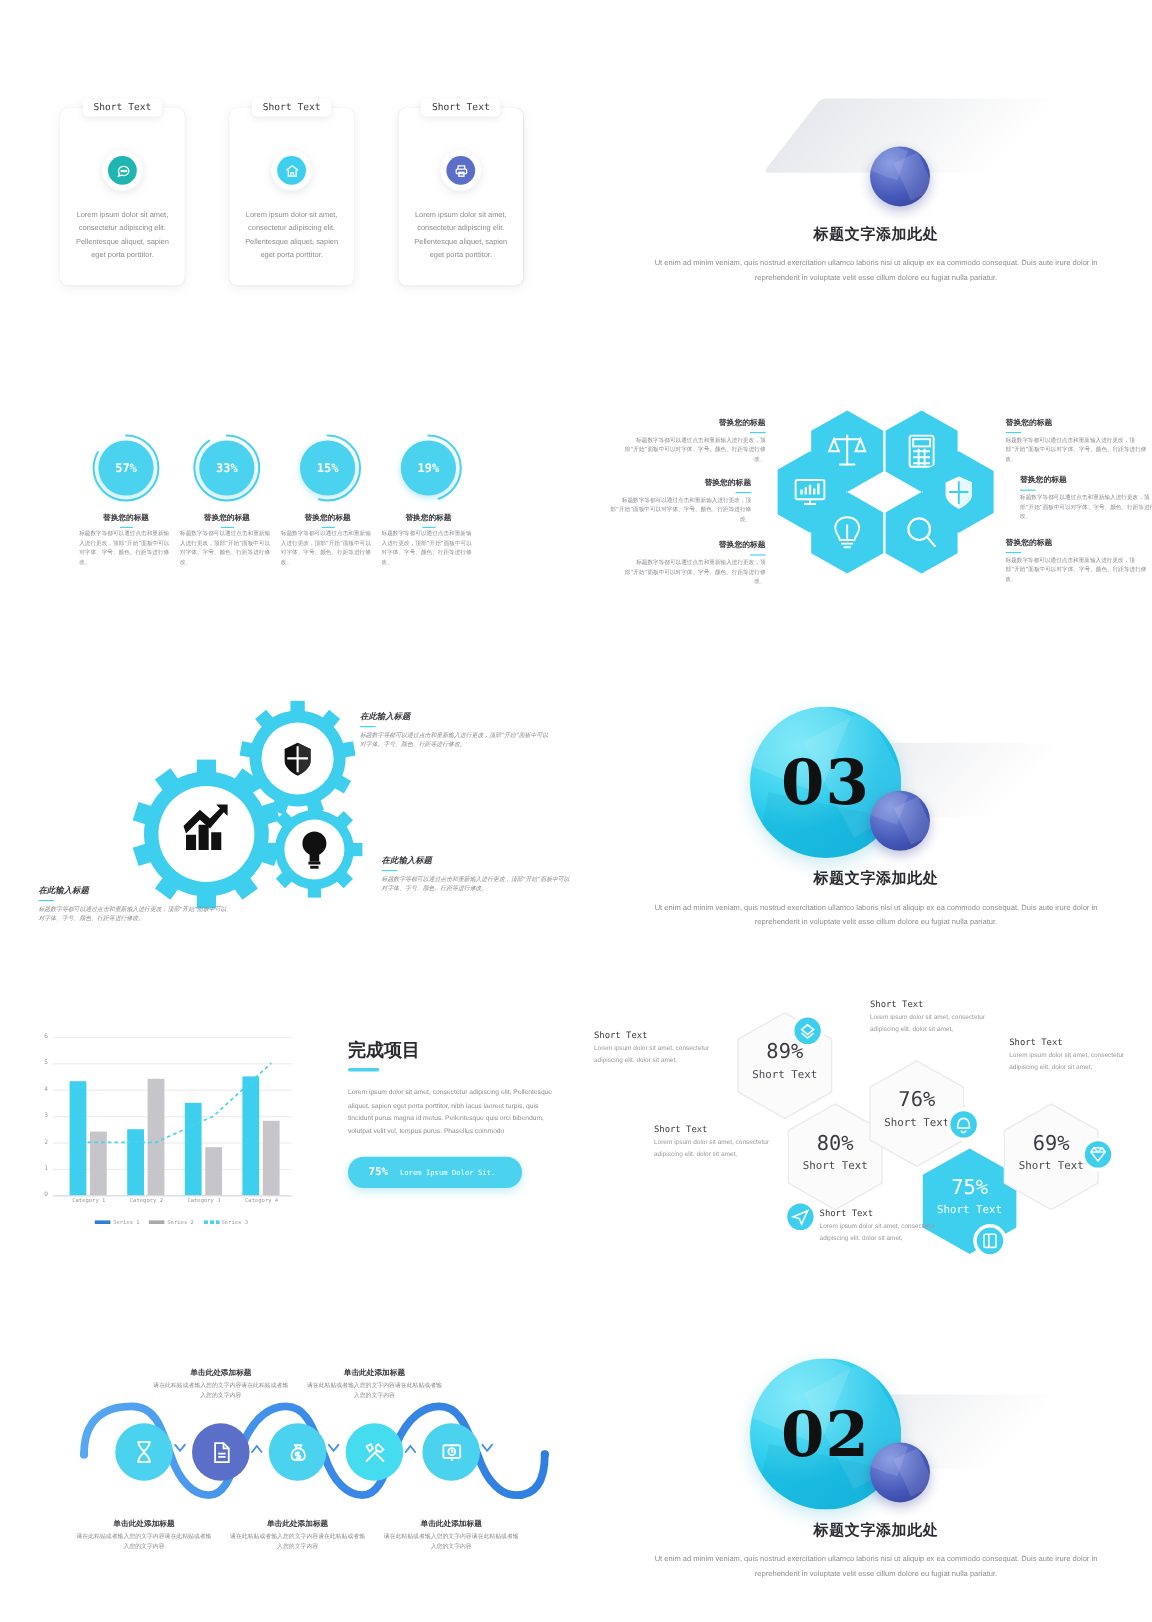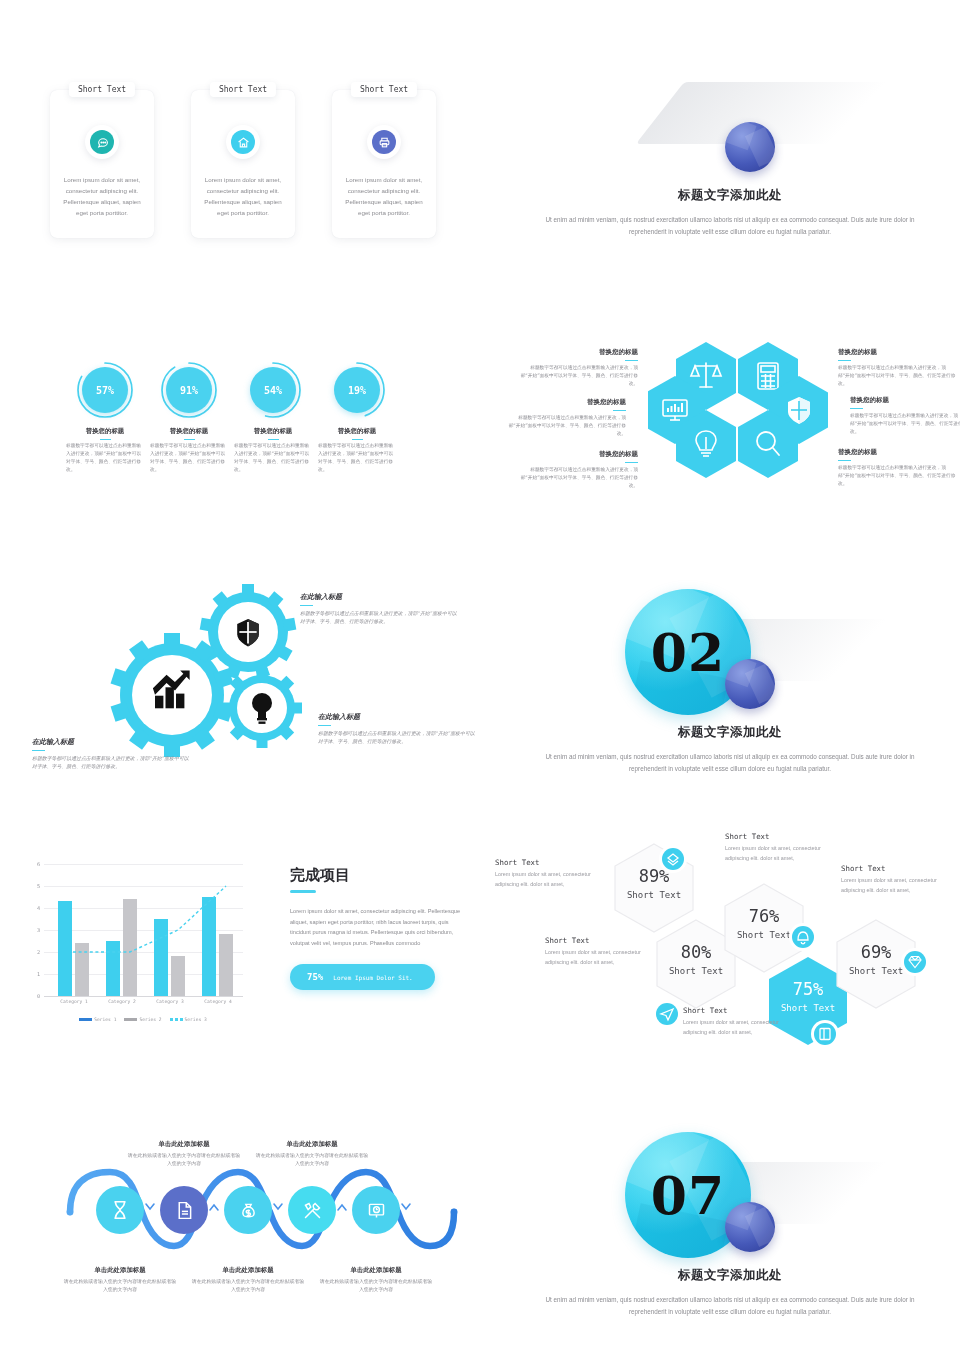--- a/index.html
+++ b/index.html
@@ -235,33 +235,33 @@
     <div class="pct-title">替换您的标题</div>
     <div class="pct-ul"></div>
     <div class="pct-desc">标题数字等都可以通过点击和重新输入进行更改，顶部“开始”面板中可以对字体、字号、颜色、行距等进行修改。</div>
   </div>
 
   <div class="pct-item" style="left:84px">
     <div class="pct-ring">
       <svg width="60" height="60" viewBox="0 0 60 60">
         <circle cx="30" cy="30" r="27" fill="none" stroke="#4ad2ef" stroke-width="1.7" stroke-dasharray="154 170" stroke-linecap="round" transform="rotate(-90 30 30)"></circle>
       </svg>
-      <div class="pct-disc">91%</div>
+      <div class="pct-disc">33%</div>
     </div>
     <div class="pct-title">替换您的标题</div>
     <div class="pct-ul"></div>
     <div class="pct-desc">标题数字等都可以通过点击和重新输入进行更改，顶部“开始”面板中可以对字体、字号、颜色、行距等进行修改。</div>
   </div>
 
   <div class="pct-item" style="left:168px">
     <div class="pct-ring">
       <svg width="60" height="60" viewBox="0 0 60 60">
         <circle cx="30" cy="30" r="27" fill="none" stroke="#4ad2ef" stroke-width="1.7" stroke-dasharray="92 170" stroke-linecap="round" transform="rotate(-90 30 30)"></circle>
       </svg>
-      <div class="pct-disc">54%</div>
+      <div class="pct-disc">15%</div>
     </div>
     <div class="pct-title">替换您的标题</div>
     <div class="pct-ul"></div>
     <div class="pct-desc">标题数字等都可以通过点击和重新输入进行更改，顶部“开始”面板中可以对字体、字号、颜色、行距等进行修改。</div>
   </div>
 
   <div class="pct-item" style="left:252px">
     <div class="pct-ring">
       <svg width="60" height="60" viewBox="0 0 60 60">
         <circle cx="30" cy="30" r="27" fill="none" stroke="#4ad2ef" stroke-width="1.7" stroke-dasharray="76 170" stroke-linecap="round" transform="rotate(-90 30 30)"></circle>
@@ -481,21 +481,21 @@
   </div>
 </div>
 
 <div class="slide hero" id="hero-03" style="left:510px; top:585px;">
   <div class="hero-stage">
     <div class="hero-shadow"></div>
     <div class="hero-circle">
       <div class="facet f1"></div>
         <div class="facet f2"></div>
         <div class="facet f3"></div>
-      <div class="hero-num">02</div>
+      <div class="hero-num">03</div>
     </div>
     <div class="hero-sphere">
       <div class="sph-f" style="width:30px;height:26px;left:-2px;top:-2px;transform:rotate(20deg);"></div>
       <div class="sph-f" style="width:22px;height:34px;left:26px;top:8px;transform:rotate(-25deg);"></div>
     </div>
   </div>
   <div class="hero-title">标题文字添加此处</div>
   <div class="hero-sub">Ut enim ad minim veniam, quis nostrud exercitation ullamco laboris nisi ut aliquip ex ea commodo consequat. Duis aute irure dolor in reprehenderit in voluptate velit esse cillum dolore eu fugiat nulla pariatur.</div>
 </div>
 
@@ -746,21 +746,21 @@
   </div>
 </div>
 
 <div class="slide hero" id="hero-04" style="left:510px; top:1128px;">
   <div class="hero-stage">
     <div class="hero-shadow"></div>
     <div class="hero-circle">
       <div class="facet f1"></div>
         <div class="facet f2"></div>
         <div class="facet f3"></div>
-      <div class="hero-num">07</div>
+      <div class="hero-num">02</div>
     </div>
     <div class="hero-sphere">
       <div class="sph-f" style="width:30px;height:26px;left:-2px;top:-2px;transform:rotate(20deg);"></div>
       <div class="sph-f" style="width:22px;height:34px;left:26px;top:8px;transform:rotate(-25deg);"></div>
     </div>
   </div>
   <div class="hero-title">标题文字添加此处</div>
   <div class="hero-sub">Ut enim ad minim veniam, quis nostrud exercitation ullamco laboris nisi ut aliquip ex ea commodo consequat. Duis aute irure dolor in reprehenderit in voluptate velit esse cillum dolore eu fugiat nulla pariatur.</div>
 </div>
 

